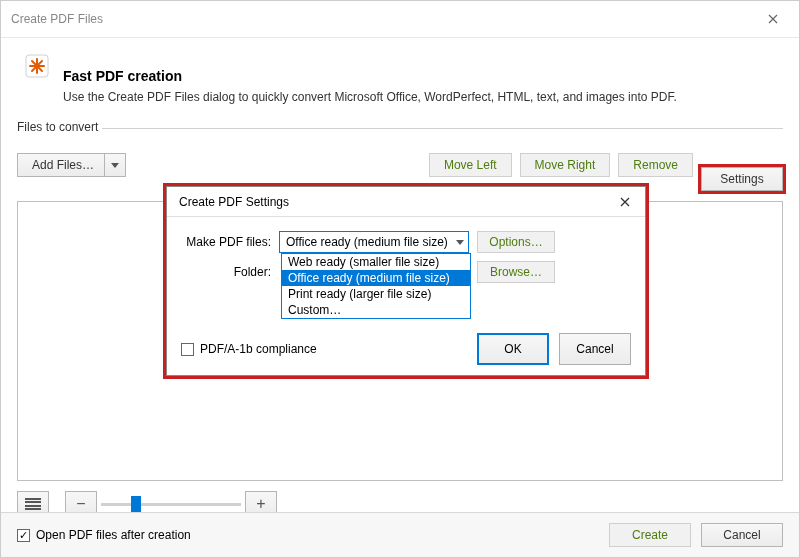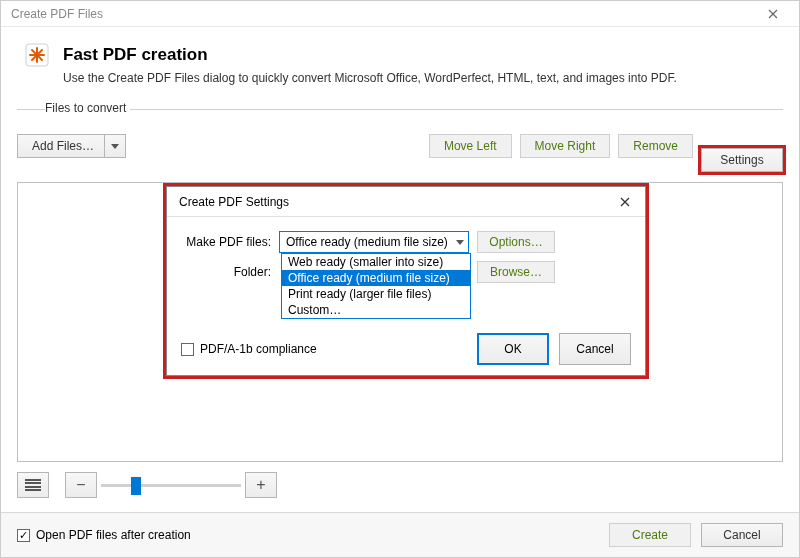--- a/index.html
+++ b/index.html
@@ -1,33 +1,33 @@
 <!DOCTYPE html>
 <html><head>
 <meta charset="utf-8">
 <style>
   * { box-sizing: border-box; font-family: "Segoe UI", Tahoma, sans-serif; }
   html,body { margin:0; padding:0; }
   body { width:800px; height:558px; background:#fff; overflow:hidden; font-size:12px; color:#000; }
 
   .window { width:800px; height:558px; background:#fff; border:1px solid #ccc; position:relative; }
 
-  .titlebar { height:26px; display:flex; align-items:center; justify-content:space-between; padding:0 4px 0 10px; border-bottom:1px solid #e8e8e8; color:#888; }
+  .titlebar { height:37px; display:flex; align-items:center; justify-content:space-between; padding:0 4px 0 10px; border-bottom:1px solid #e8e8e8; color:#888; }
   .titlebar .title { font-size:12px; }
   .titlebar .close { width:44px; height:28px; display:flex; align-items:center; justify-content:center; color:#666; }
 
   .header { display:flex; padding:14px 22px 18px 22px; }
   .header .icon { width:28px; height:28px; margin-right:12px; display:flex; align-items:center; justify-content:center; }
-  .header h1 { margin:4px 0 6px 0; font-size:17px; font-weight:bold; color:#000; }
+  .header h1 { margin:16px 0 6px 0; font-size:14px; font-weight:bold; color:#000; }
   .header p { margin:0; font-size:12px; color:#333; }
 
   .content { padding:0 16px 0 16px; }
 
   .files-group { position:relative; }
-  .files-group .legend { position:absolute; top:-8px; left:0; background:#fff; padding:0 4px 0 0; font-size:12px; color:#333; z-index:1;margin-left:28px; }
+  .files-group .legend { position:absolute; top:-8px; left:0; background:#fff; padding:0 4px 0 0; font-size:12px; color:#333; z-index:1; }
   .toolbar-row { display:flex; align-items:center; gap:8px; border-top:1px solid #d0d0d0; padding-top:10px; margin-top:6px; position:relative; }
   .toolbar-row .spacer { flex:1; }
 
   .btn { height:24px; padding:0 14px; background:linear-gradient(#f7f7f7,#ececec); border:1px solid #b5b5b5; color:#333; font-size:12px; display:inline-flex; align-items:center; justify-content:center; gap:6px; }
   .btn.disabled { color:#4d7c0f; border-color:#cfcfcf; background:#f1f1f1; }
   .split { display:inline-flex; }
   .split .btn:first-child { border-right:none; padding-right:10px; }
   .split .btn.drop { padding:0 6px; }
   .caret { width:0;height:0;border-left:4px solid transparent;border-right:4px solid transparent;border-top:5px solid #555; display:inline-block; }
 
@@ -184,23 +184,23 @@
         <span class="btn disabled side-btn">Options…</span>
       </div>
 
       <div class="form-row">
         <label>Folder:</label>
         <div style="flex:1;max-width:190px;"></div>
         <span class="btn disabled side-btn">Browse…</span>
       </div>
 
       <div class="dropdown">
-        <div class="opt">Web ready (smaller into size)</div>
+        <div class="opt">Web ready (smaller file size)</div>
         <div class="opt selected">Office ready (medium file size)</div>
-        <div class="opt">Print ready (larger file files)</div>
+        <div class="opt">Print ready (larger file size)</div>
         <div class="opt">Custom…</div>
       </div>
 
       <div class="m-footer">
         <label class="chk">
           <span class="box"></span>
           <span>PDF/A-1b compliance</span>
         </label>
         <span class="spacer"></span>
         <span class="m-btn primary">OK</span>

